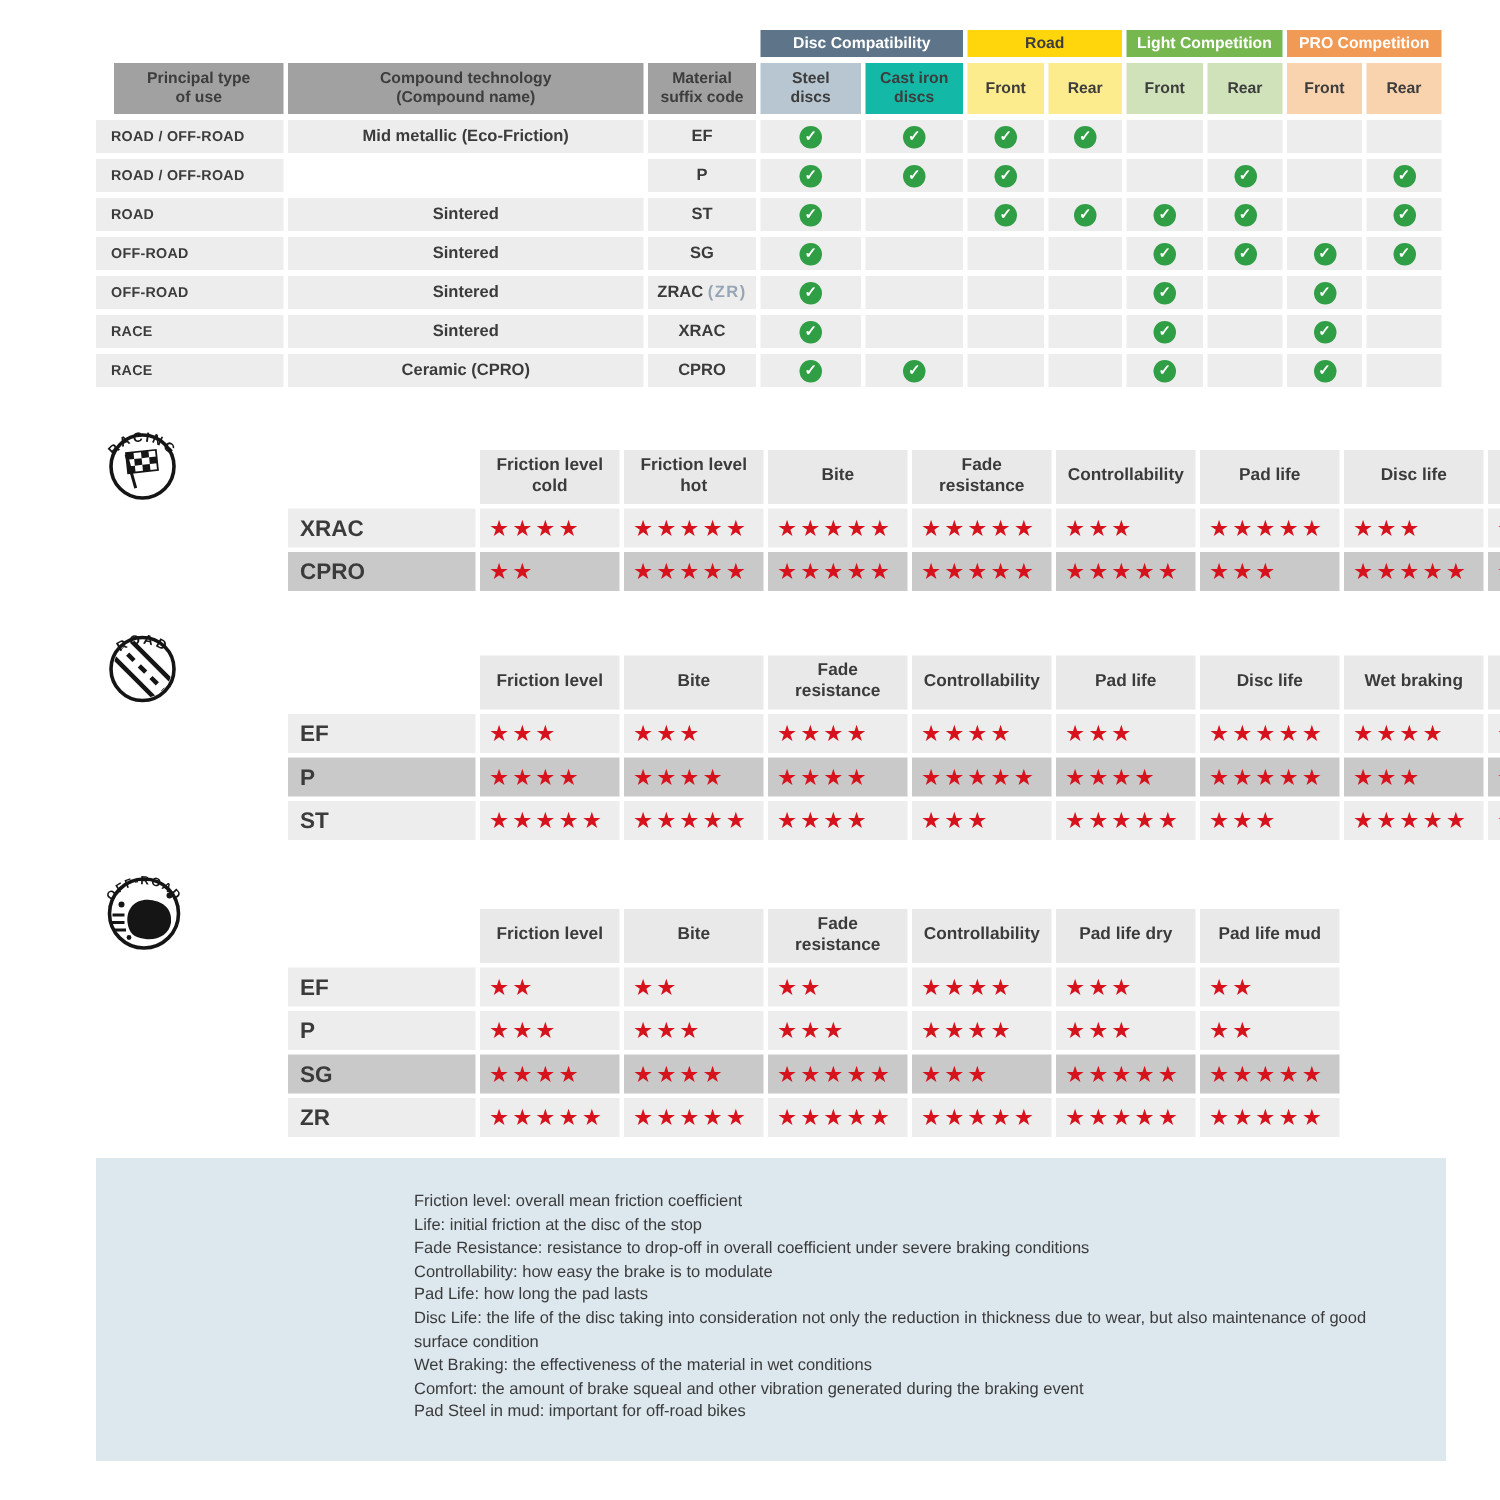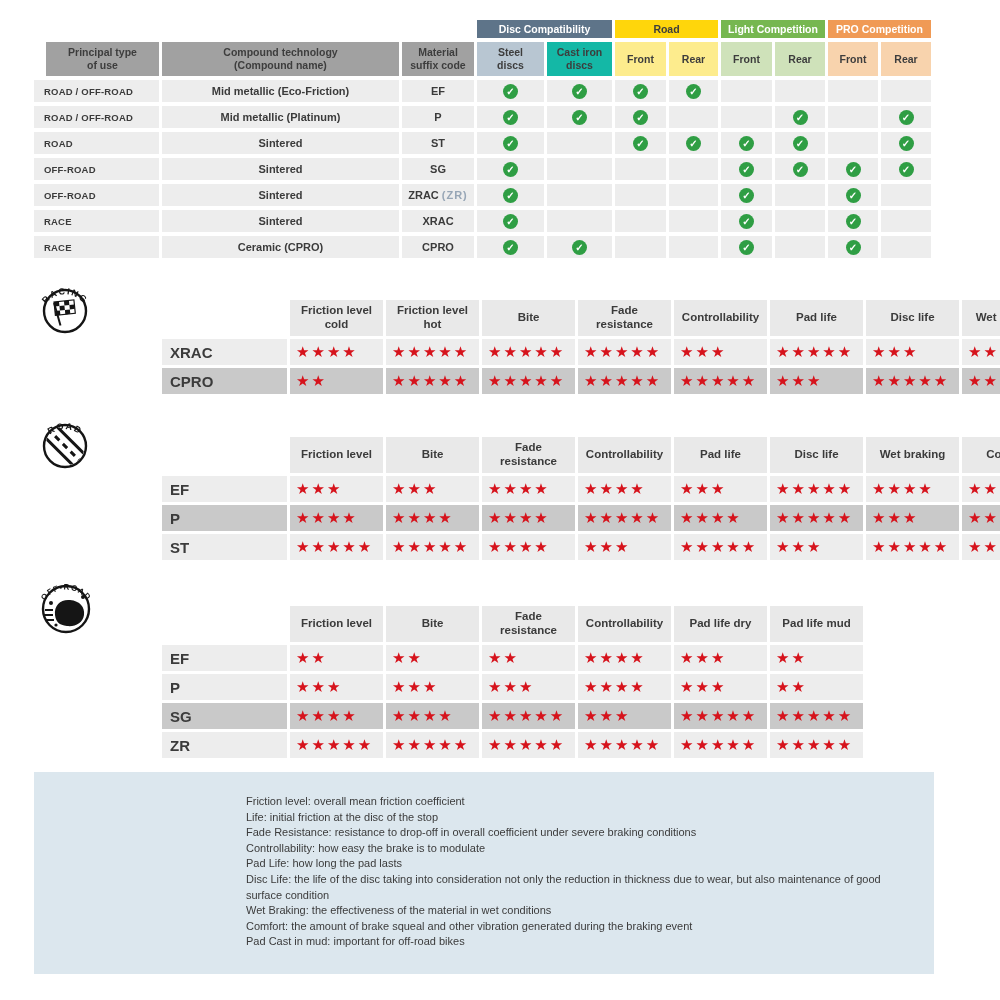--- a/index.html
+++ b/index.html
@@ -1,18 +1,18 @@
 <!DOCTYPE html>
 <html><head>
 <meta charset="utf-8">
 <style>
 *{box-sizing:border-box;margin:0;padding:0}
 html,body{width:1000px;height:1000px}
 body{position:relative;background:#fff;font-family:"Liberation Sans",sans-serif;color:#3b3b3b;overflow:hidden}
-.content{position:absolute;left:34px;top:20px;width:900px}
+.content{position:absolute;left:64px;top:20px;width:900px}
 
 
 .compat-grid{display:grid;grid-template-columns:125px 237px 72px 67px 65px 51px 49px 51px 50px 50px 50px;grid-template-rows:18px 34px repeat(7,22px);column-gap:3px;row-gap:4px}
 .gcell{display:flex;align-items:center;justify-content:center;font-size:10.5px;font-weight:bold}
 .hcell{display:flex;align-items:center;justify-content:center;text-align:center;font-size:10.5px;font-weight:bold;white-space:pre-line;line-height:1.2}
 .lhead{background:#a1a1a1;color:#3d3d3d}
 .cell{background:#ededed;display:flex;align-items:center;justify-content:center;font-size:11px}
 .use{justify-content:flex-start;padding-left:10px;font-weight:bold;font-size:9.5px;letter-spacing:.2px}
 .comp{font-weight:bold}
 .code{font-weight:bold}
@@ -81,21 +81,20 @@
         <span class="check">✓</span>
       </div>
       <div class="cell" style="grid-area: 3 / 7;">
         <span class="check">✓</span>
       </div>
       <div class="cell" style="grid-area: 3 / 8;"></div>
       <div class="cell" style="grid-area: 3 / 9;"></div>
       <div class="cell" style="grid-area: 3 / 10;"></div>
       <div class="cell" style="grid-area: 3 / 11;"></div>
       <div class="cell use" style="grid-area: 4 / 1;">ROAD / OFF-ROAD</div>
-      <div class="cell comp" style="grid-area: 4 / 2;">Mid metallic (Platinum)</div>
       <div class="cell code" style="grid-area: 4 / 3;">
         <span>P</span>
       </div>
       <div class="cell" style="grid-area: 4 / 4;">
         <span class="check">✓</span>
       </div>
       <div class="cell" style="grid-area: 4 / 5;">
         <span class="check">✓</span>
       </div>
       <div class="cell" style="grid-area: 4 / 6;">
@@ -387,17 +386,17 @@
   <div class="legend">
     <div>
         <p><b>Friction level: </b><span>overall mean friction coefficient</span></p>
         <p><b>Life: </b><span>initial friction at the disc of the stop</span></p>
         <p><b>Fade Resistance: </b><span>resistance to drop-off in overall coefficient under severe braking conditions</span></p>
         <p><b>Controllability: </b><span>how easy the brake is to modulate</span></p>
         <p><b>Pad Life: </b><span>how long the pad lasts</span></p>
         <p><b>Disc Life: </b><span>the life of the disc taking into consideration not only the reduction in thickness due to wear, but also maintenance of good surface condition</span></p>
         <p><b>Wet Braking: </b><span>the effectiveness of the material in wet conditions</span></p>
         <p><b>Comfort: </b><span>the amount of brake squeal and other vibration generated during the braking event</span></p>
-        <p><b>Pad Cast in mud: </b><span>important for off-road bikes</span></p>
+        <p><b>Pad Steel in mud: </b><span>important for off-road bikes</span></p>
       </div>
   </div>
 
 </div>
 
 </body></html>

